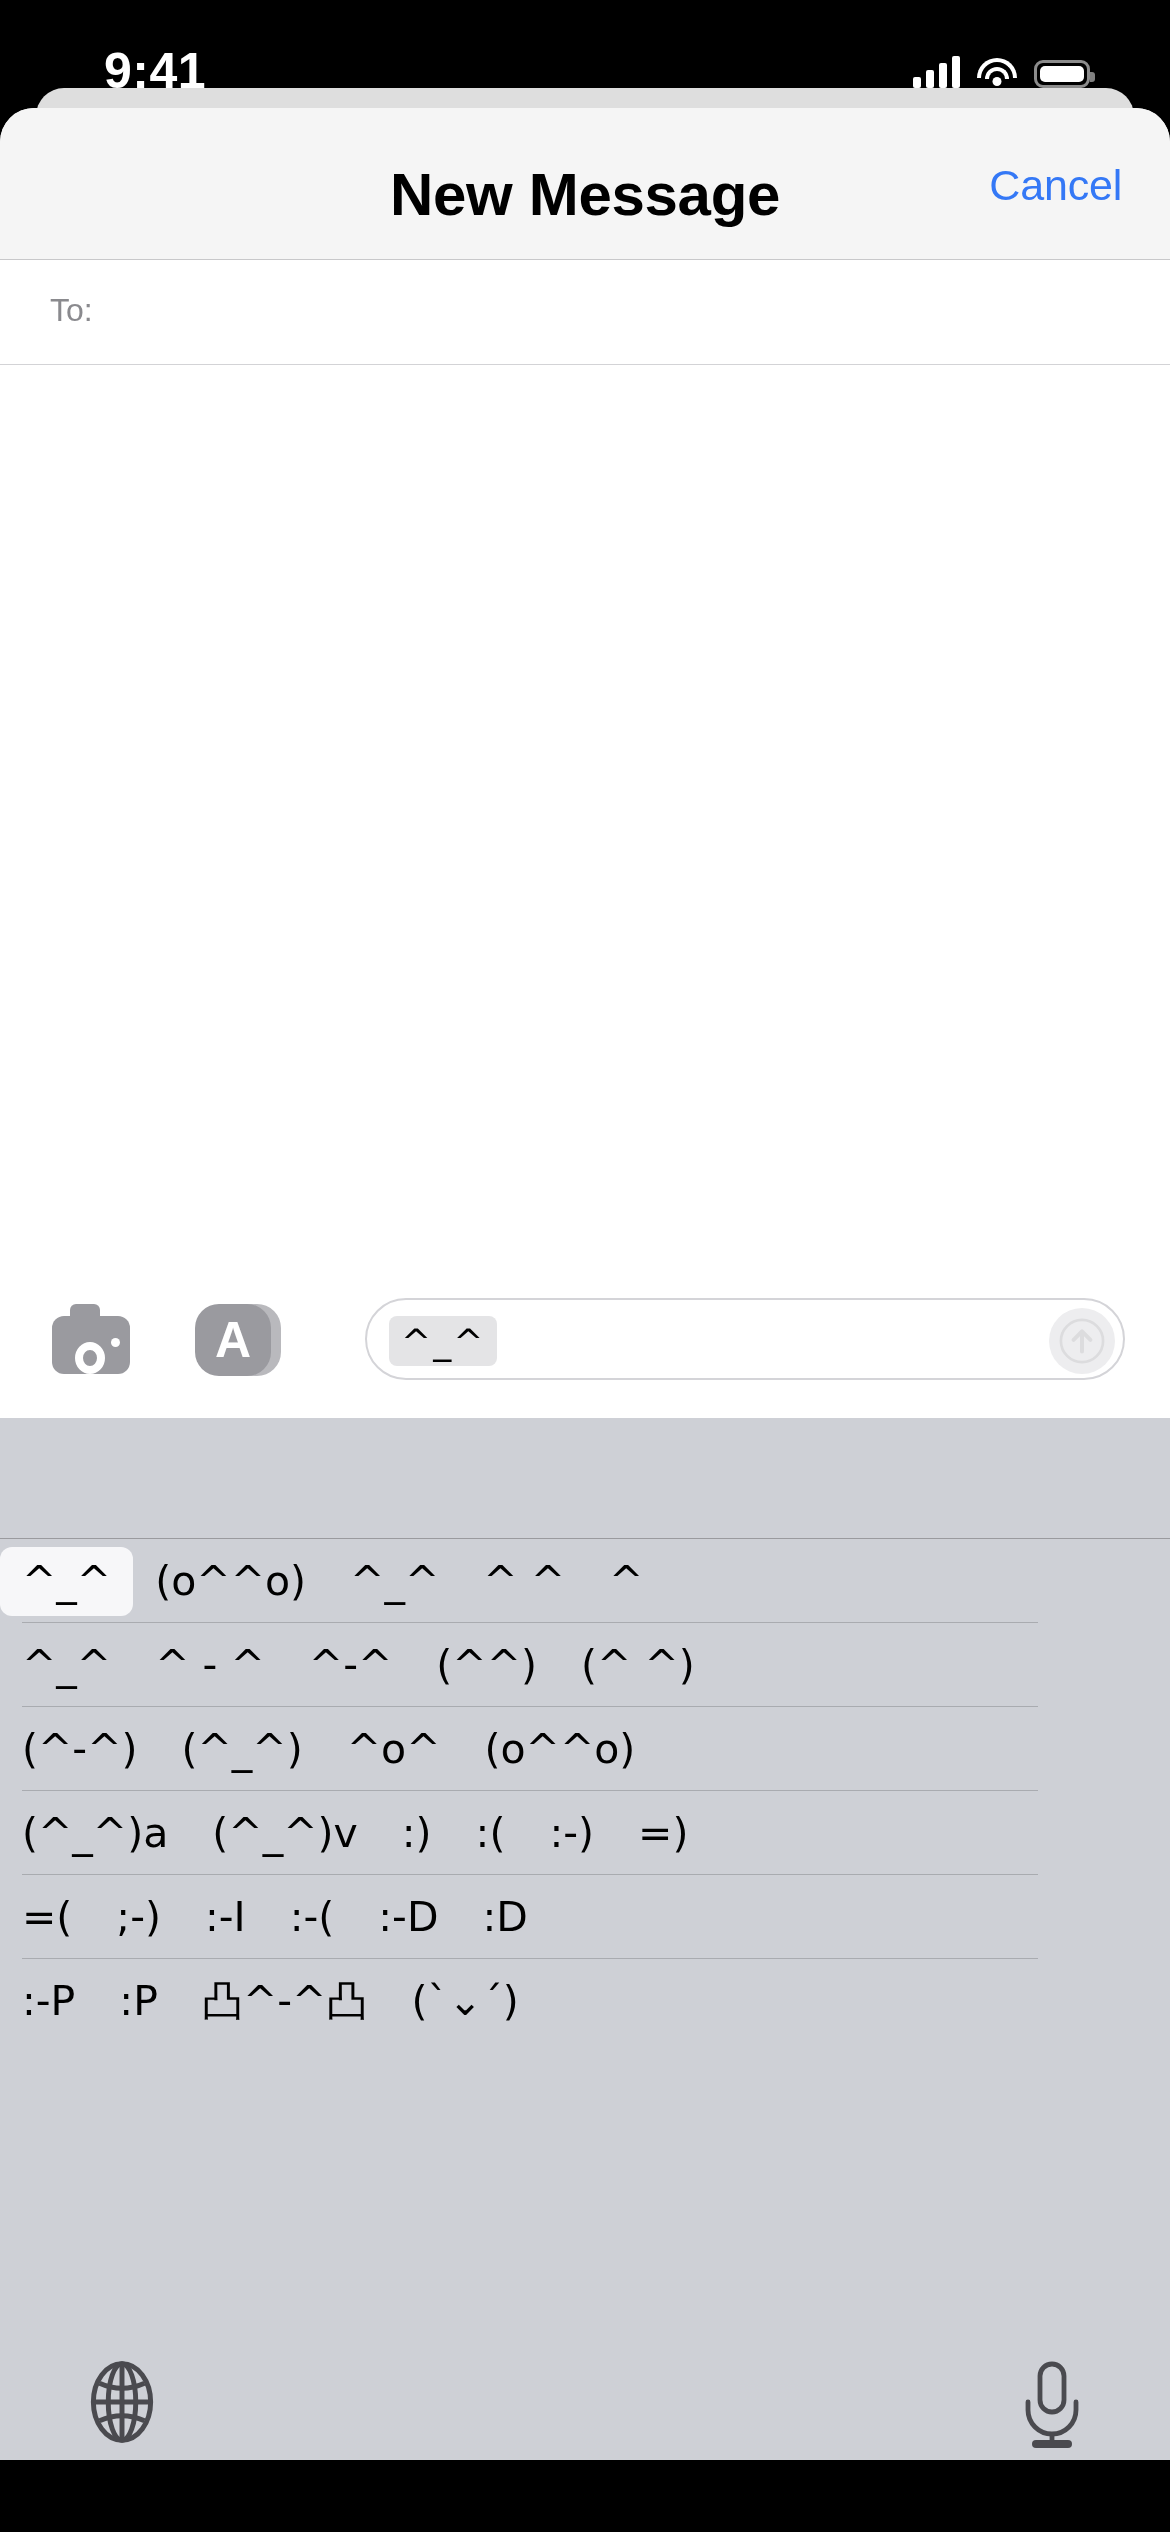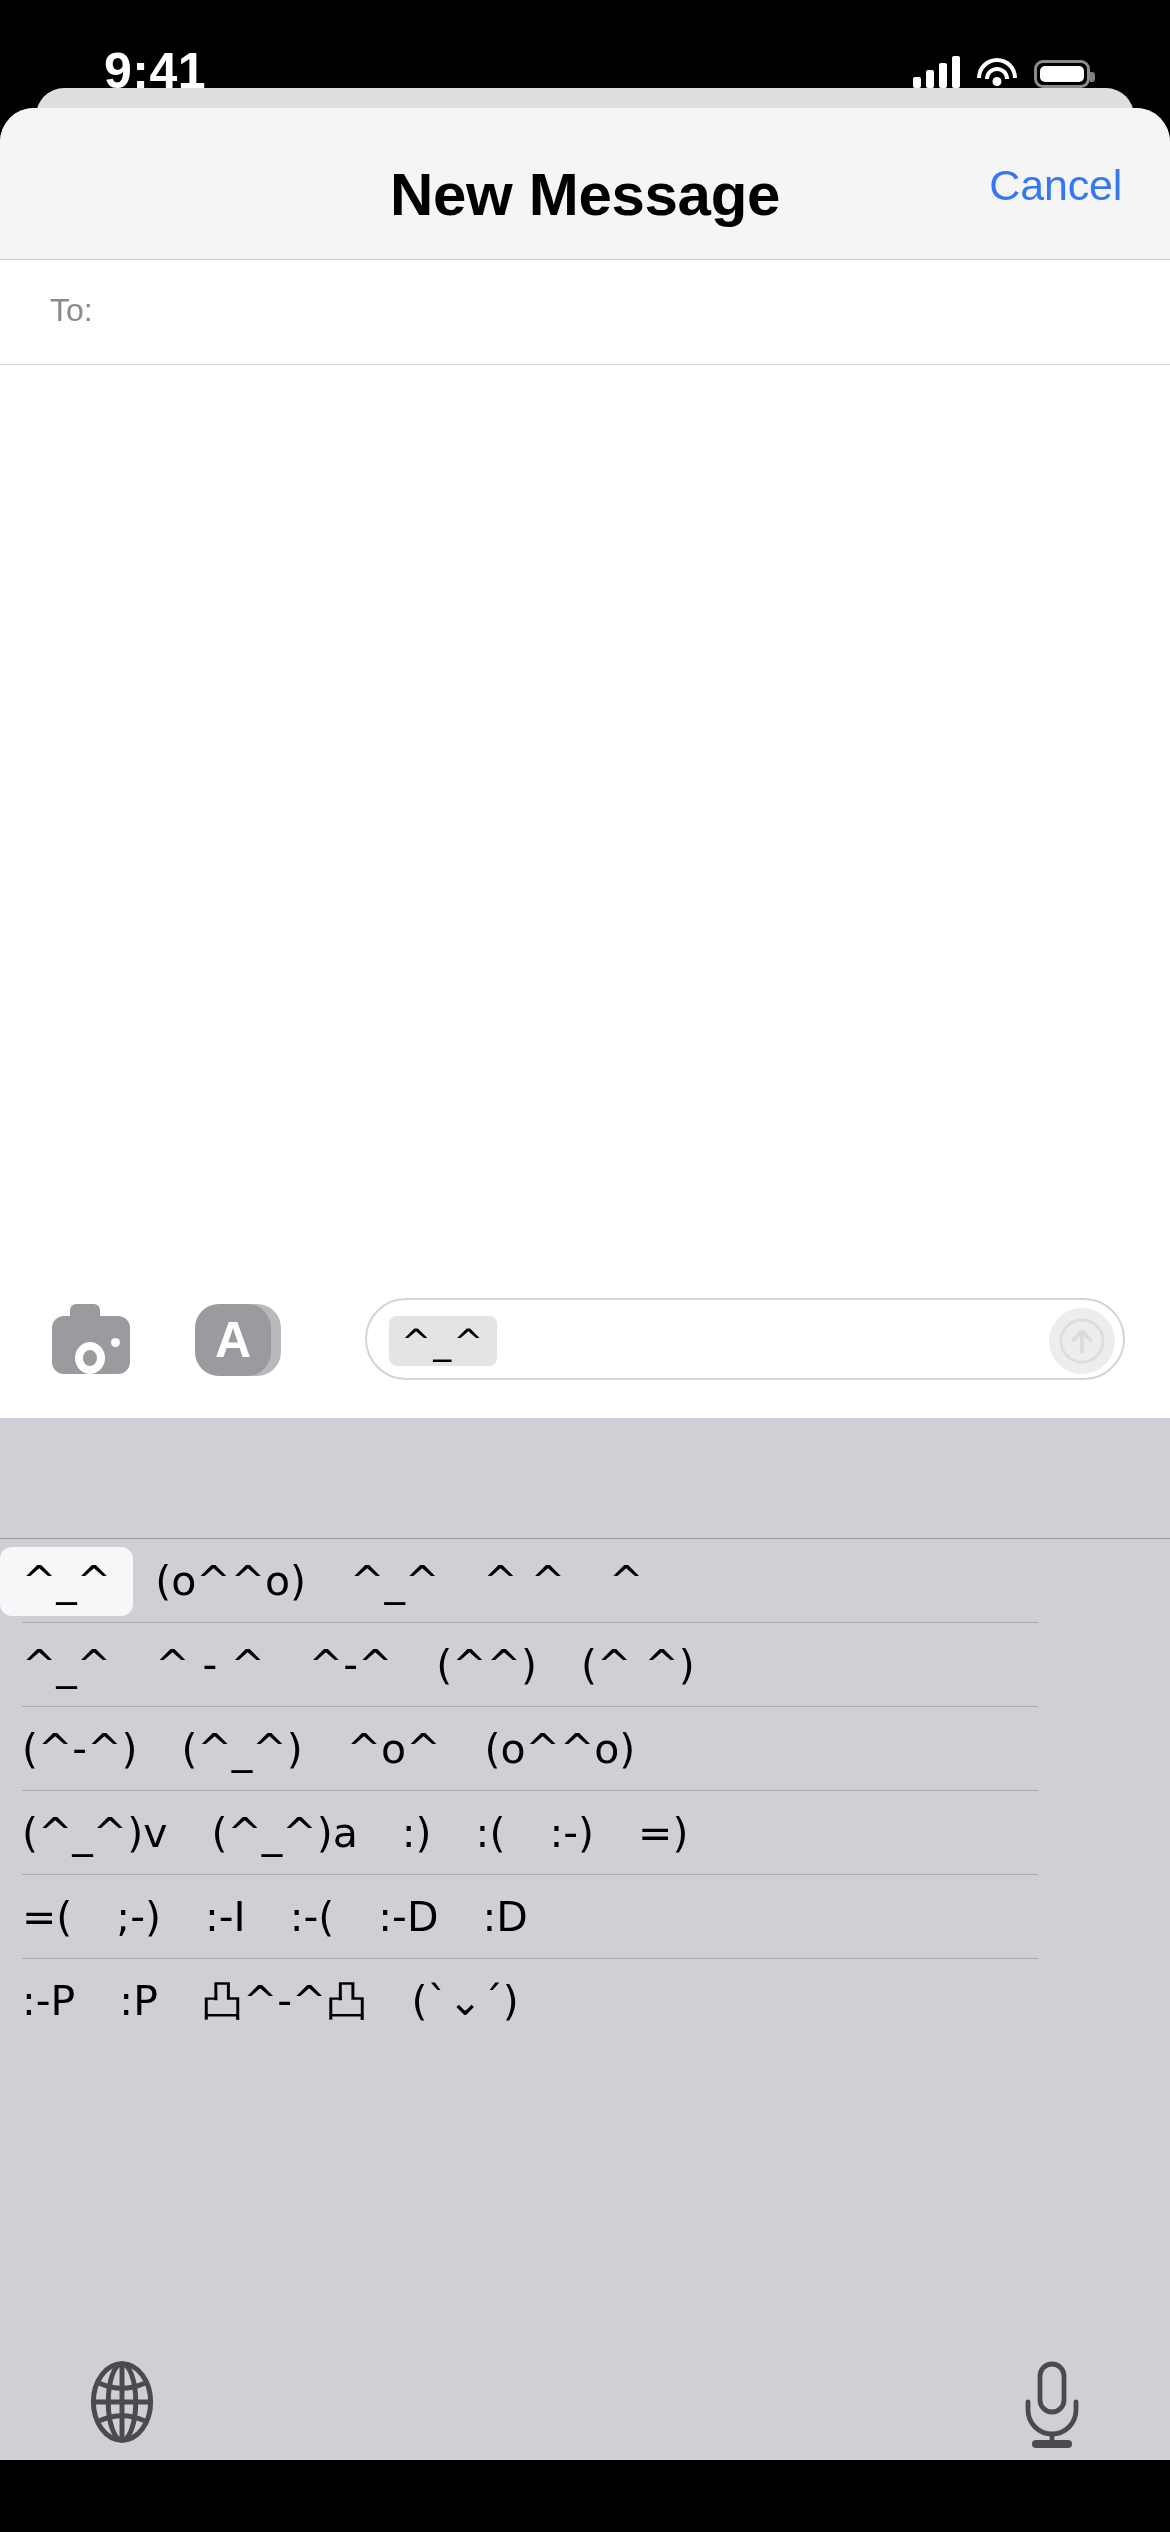--- a/index.html
+++ b/index.html
@@ -229,22 +229,22 @@
           <div class="sep"></div>
         </div>
         <div class="cand-row">
           <span class="cand">(^-^)</span>
           <span class="cand">(^_^)</span>
           <span class="cand">^o^</span>
           <span class="cand">(o^^o)</span>
           <div class="sep"></div>
         </div>
         <div class="cand-row">
+          <span class="cand">(^_^)a</span>
           <span class="cand">(^_^)v</span>
-          <span class="cand">(^_^)a</span>
           <span class="cand">:)</span>
           <span class="cand">:(</span>
           <span class="cand">:-)</span>
           <span class="cand">=)</span>
           <div class="sep"></div>
         </div>
         <div class="cand-row">
           <span class="cand">=(</span>
           <span class="cand">;-)</span>
           <span class="cand">:-I</span>

